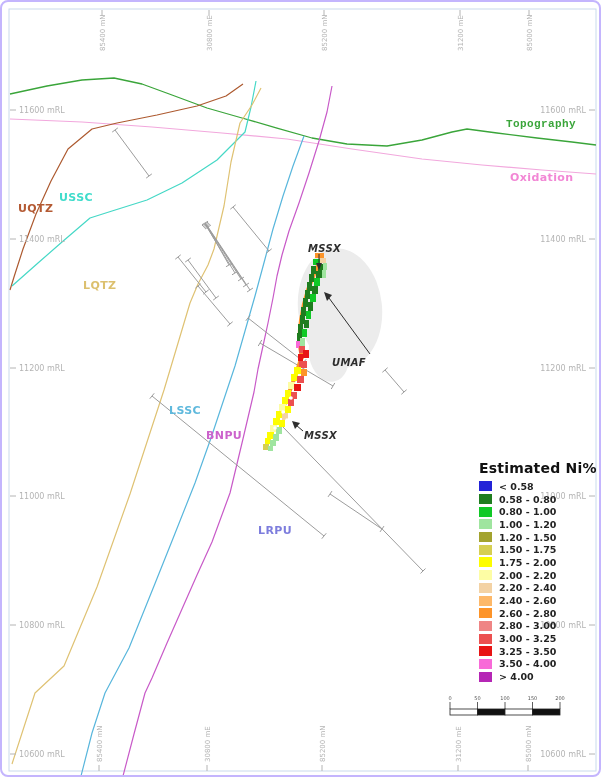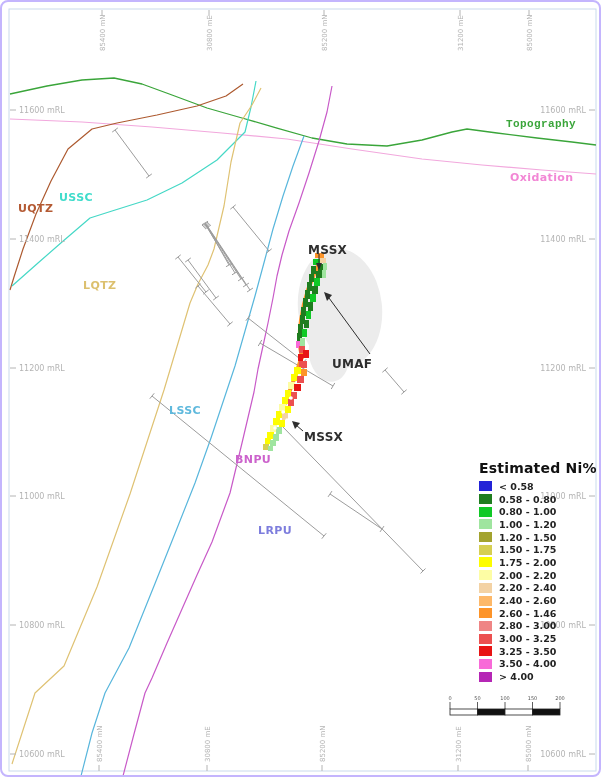--- a/index.html
+++ b/index.html
@@ -1,20 +1,20 @@
 <!DOCTYPE html>
 <html><head>
 <meta charset="utf-8">
 <style>
   html,body{margin:0;padding:0;background:#fff;font-family:"DejaVu Sans",sans-serif;}
   .fig{position:relative;width:601px;height:777px;background:#fff;border:2px solid #c4b5fd;
        border-radius:8px;box-sizing:border-box;overflow:hidden;}
   .fig svg{position:absolute;left:0;top:0;}
   .zone-label{position:absolute;font-size:11px;font-weight:600;letter-spacing:.4px;white-space:nowrap;}
-  .anno-label{position:absolute;font-size:12px;font-weight:600;color:#2e2e2e;letter-spacing:.3px;white-space:nowrap;}
+  .anno-label{position:absolute;font-size:10px;font-weight:600;color:#2e2e2e;letter-spacing:.3px;white-space:nowrap;font-style:italic;}
   .legend{position:absolute;left:477px;top:458px;}
   .legend-title{font-size:14px;font-weight:bold;color:#111;margin-bottom:4px;letter-spacing:.2px;}
   .legend-row{display:flex;align-items:center;height:12.7px;}
   .legend-swatch{width:13px;height:10px;margin-right:7px;flex:0 0 13px;}
   .legend-label{font-size:9.5px;color:#222;white-space:nowrap;font-weight:bold;}
 </style>
 </head>
 <body>
 
 <div class="fig">
@@ -199,21 +199,21 @@
       <rect x="448" y="707" width="27.5" height="6" fill="#fff" stroke="#222" stroke-width="0.8"></rect>
       <rect x="475.5" y="707" width="27.5" height="6" fill="#111" stroke="#222" stroke-width="0.8"></rect>
       <rect x="503" y="707" width="27.5" height="6" fill="#fff" stroke="#222" stroke-width="0.8"></rect>
       <rect x="530.5" y="707" width="27.5" height="6" fill="#111" stroke="#222" stroke-width="0.8"></rect>
     </svg>
   <div id="zone-labels">
       <div class="zone-label" style="left: 16px; top: 165px; color: rgb(180, 90, 51); margin-top: 35px;">UQTZ</div>
       <div class="zone-label" style="left: 57px; top: 189px; color: rgb(63, 220, 203);">USSC</div>
       <div class="zone-label" style="left: 81px; top: 277px; color: rgb(220, 192, 110); text-align: center;">LQTZ</div>
       <div class="zone-label" style="left: 167px; top: 402px; color: rgb(95, 185, 221);">LSSC</div>
-      <div class="zone-label" style="left: 204px; top: 451px; color: rgb(204, 99, 204); margin-left: 29px;">BNPU</div>
+      <div class="zone-label" style="left: 204px; top: 427px; color: rgb(204, 99, 204);">BNPU</div>
       <div class="zone-label" style="left: 256px; top: 522px; color: rgb(125, 125, 221);">LRPU</div>
       <div class="zone-label" style="left: 504px; top: 116px; color: rgb(58, 165, 58); font-family: Liberation Mono, monospace;">Topography</div>
       <div class="zone-label" style="left: 508px; top: 169px; color: rgb(242, 135, 213);">Oxidation</div>
     </div>
   <div id="anno-labels">
       <div class="anno-label" style="left: 306px; top: 241px;">MSSX</div>
       <div class="anno-label" style="left: 330px; top: 355px;">UMAF</div>
       <div class="anno-label" style="left: 302px; top: 428px;">MSSX</div>
     </div>
   <div class="legend">
@@ -254,21 +254,21 @@
         <div class="legend-row">
           <div class="legend-swatch" style="background: rgb(243, 210, 164);"></div>
           <div class="legend-label">2.20 - 2.40</div>
         </div>
         <div class="legend-row">
           <div class="legend-swatch" style="background: rgb(253, 184, 105);"></div>
           <div class="legend-label">2.40 - 2.60</div>
         </div>
         <div class="legend-row">
           <div class="legend-swatch" style="background: rgb(253, 148, 41);"></div>
-          <div class="legend-label">2.60 - 1.46</div>
+          <div class="legend-label">2.60 - 2.80</div>
         </div>
         <div class="legend-row">
           <div class="legend-swatch" style="background: rgb(239, 133, 133);"></div>
           <div class="legend-label">2.80 - 3.00</div>
         </div>
         <div class="legend-row">
           <div class="legend-swatch" style="background: rgb(236, 80, 80);"></div>
           <div class="legend-label">3.00 - 3.25</div>
         </div>
         <div class="legend-row">

